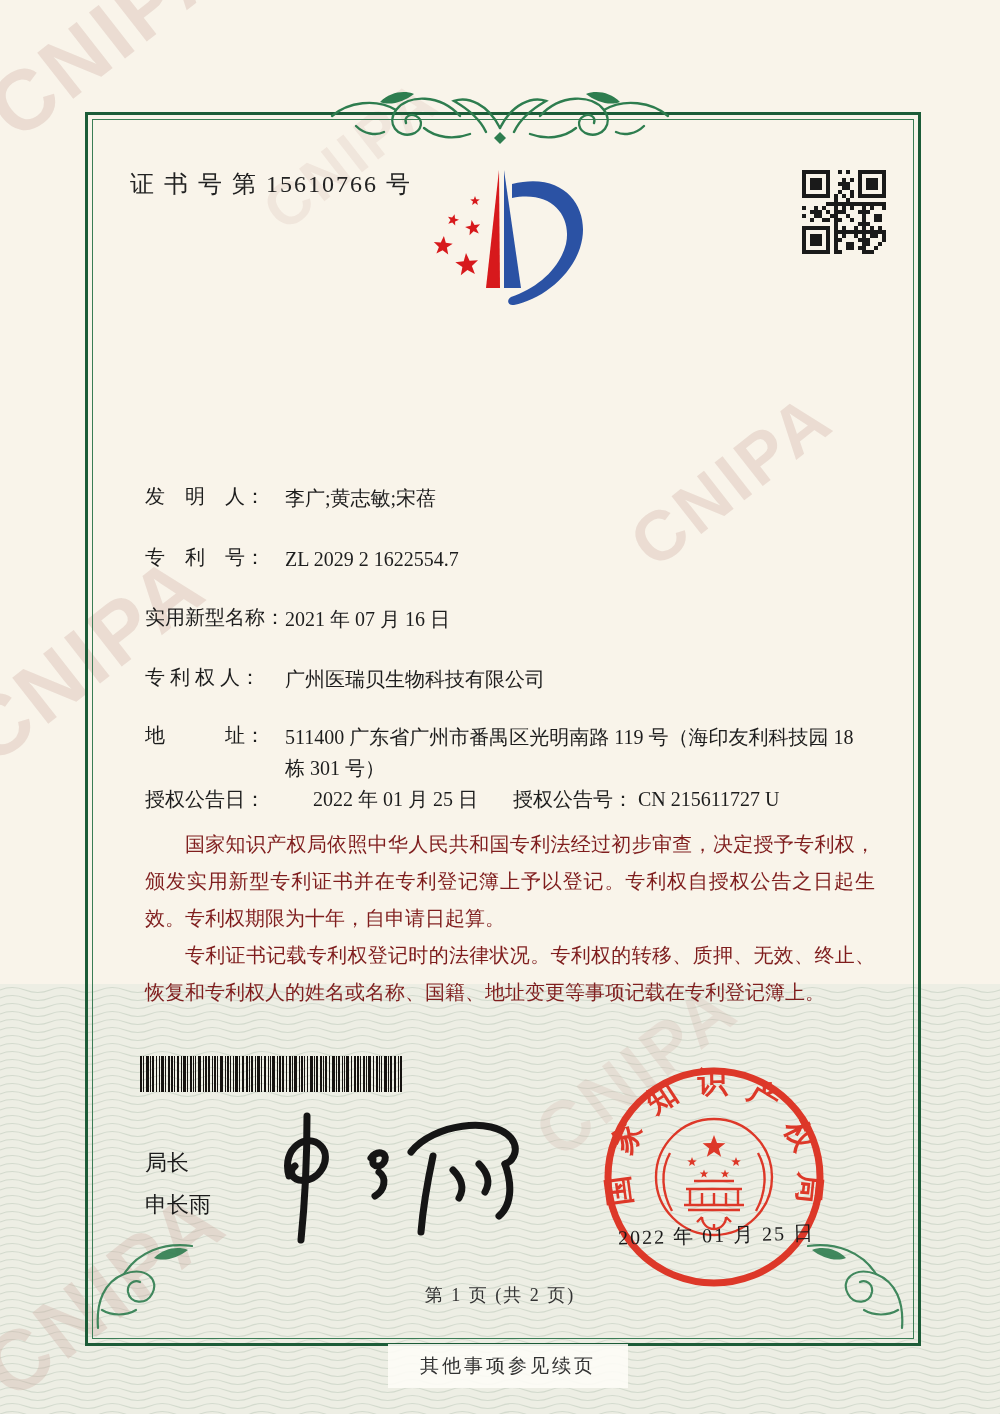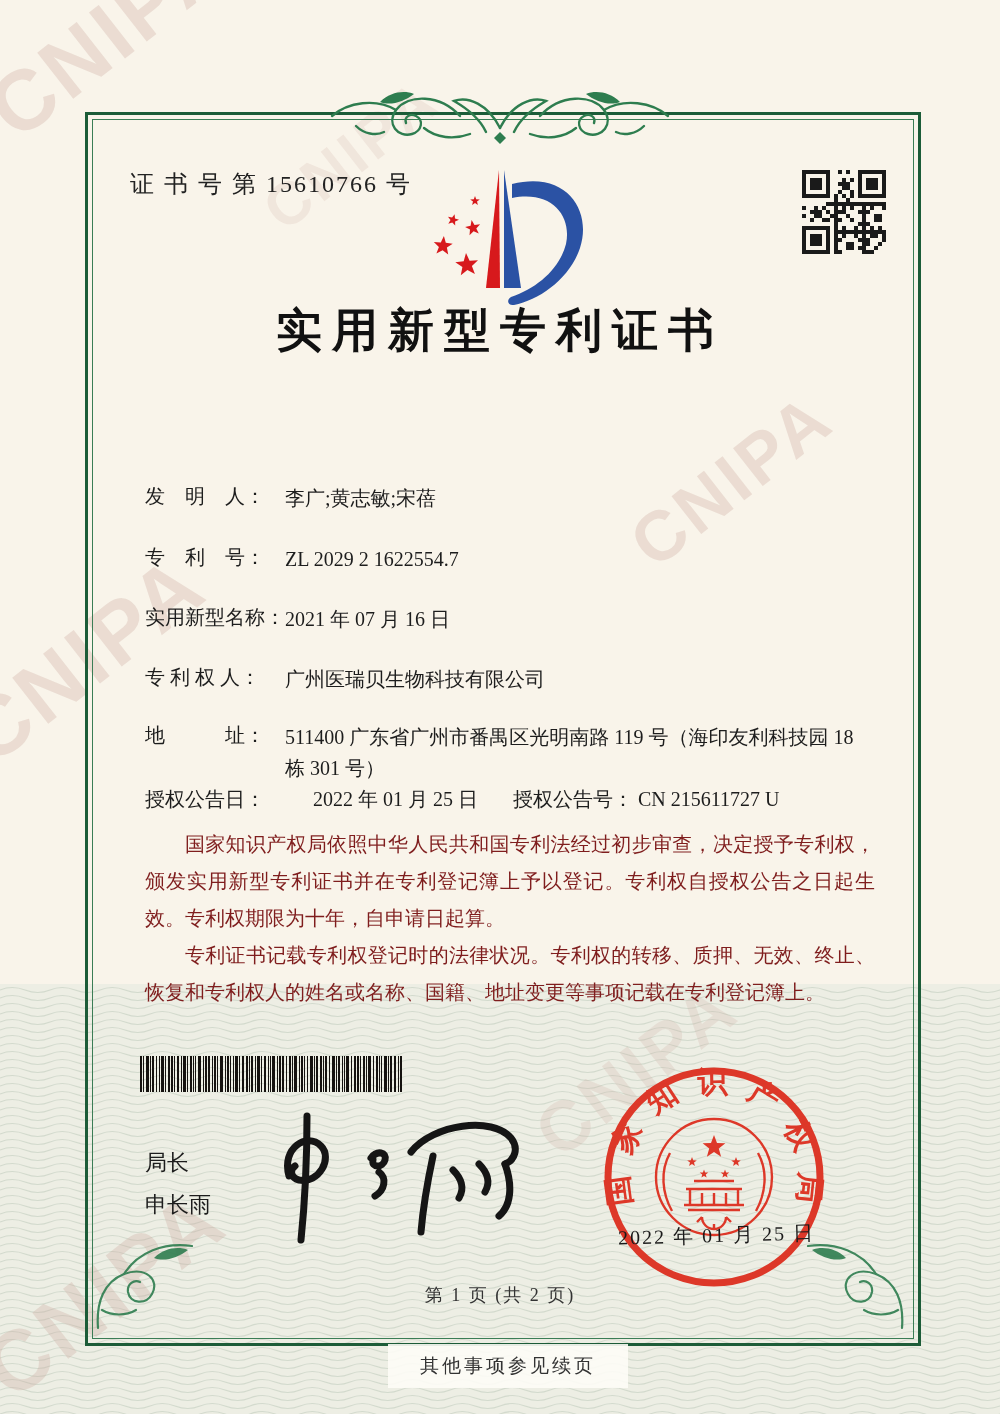--- a/index.html
+++ b/index.html
@@ -279,21 +279,20 @@
       <rect x="56" y="76" width="4" height="4" fill="#1a1a1a"></rect>
       <rect x="60" y="76" width="4" height="4" fill="#1a1a1a"></rect>
       <rect x="72" y="76" width="4" height="4" fill="#1a1a1a"></rect>
       <rect x="32" y="80" width="4" height="4" fill="#1a1a1a"></rect>
       <rect x="36" y="80" width="4" height="4" fill="#1a1a1a"></rect>
       <rect x="60" y="80" width="4" height="4" fill="#1a1a1a"></rect>
       <rect x="64" y="80" width="4" height="4" fill="#1a1a1a"></rect>
       <rect x="68" y="80" width="4" height="4" fill="#1a1a1a"></rect>
     </svg>
 
-  <div class="abs" id="title">实用新型专利证书</div>
 
   <div class="frow" style="top:483px">
     <span class="flabel">发　明　人：</span>
     <span class="fvalue">李广;黄志敏;宋蓓</span>
   </div>
   <div class="frow" style="top:544px">
     <span class="flabel">专　利　号：</span>
     <span class="fvalue">ZL 2029 2 1622554.7</span>
   </div>
   <div class="frow" style="top:604px">

